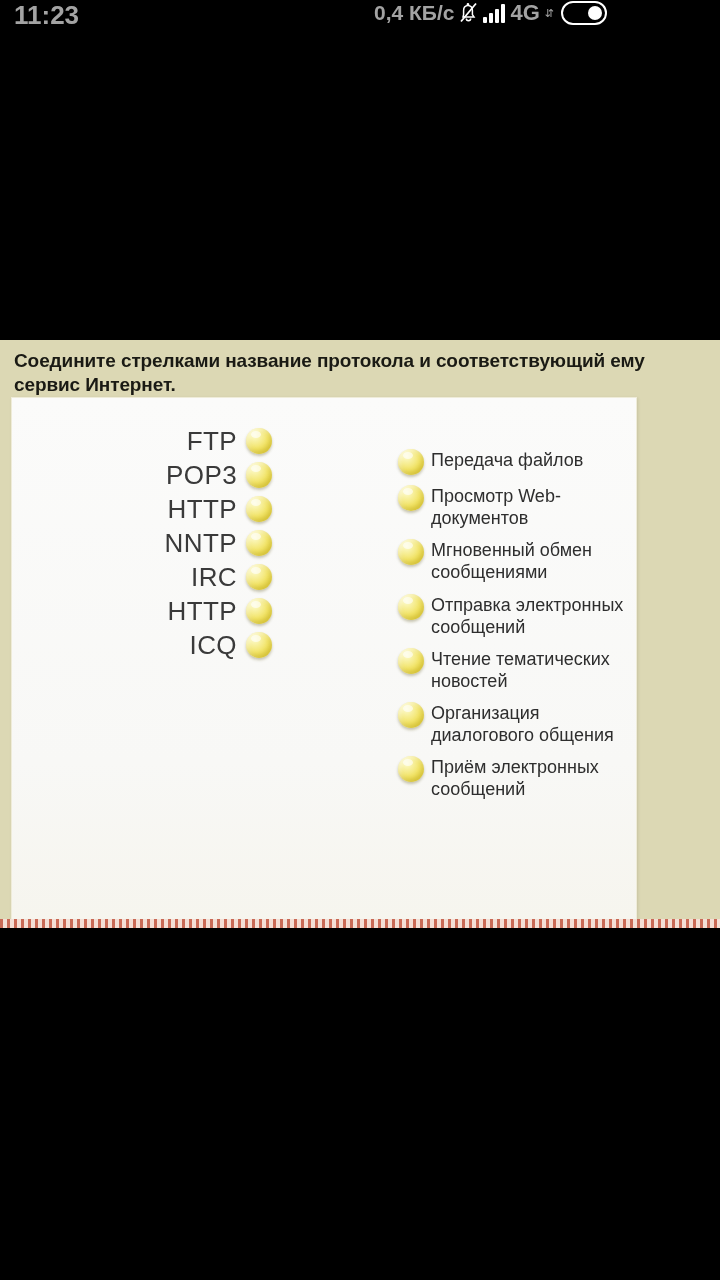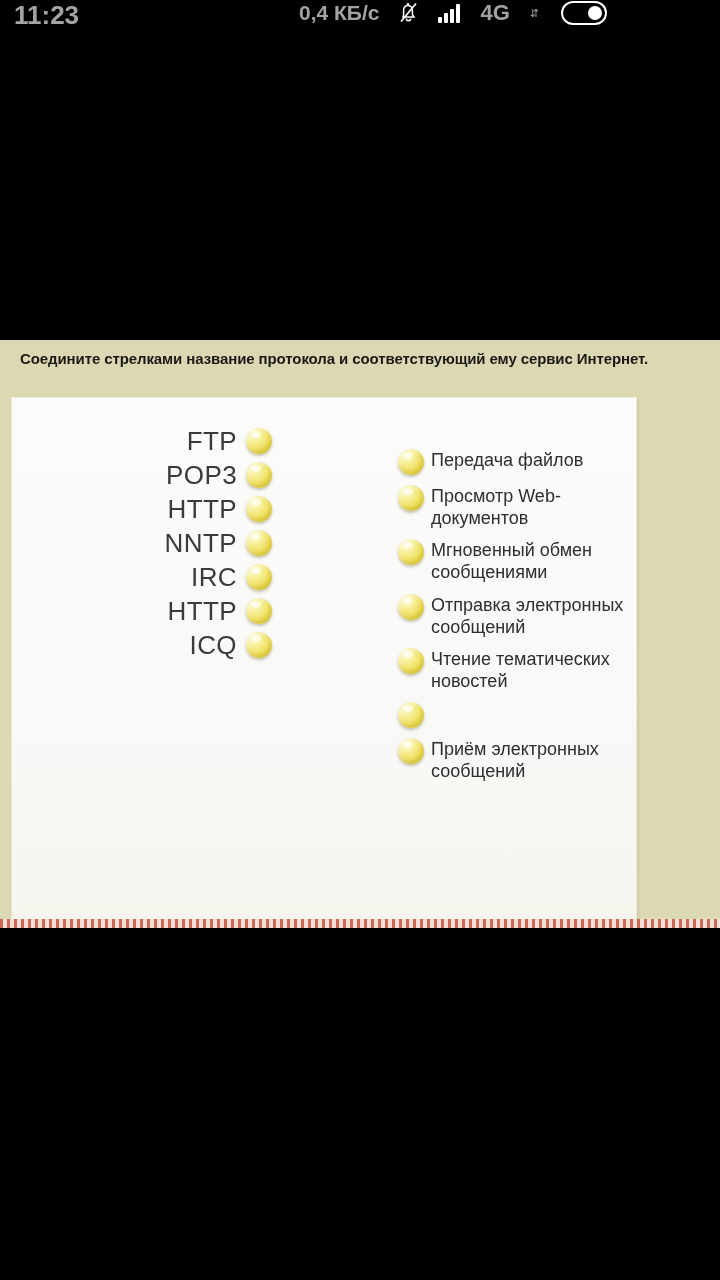--- a/index.html
+++ b/index.html
@@ -31,21 +31,21 @@
   }
   .sb-clock {
     font-size: 26px;
     font-weight: bold;
     letter-spacing: 0px;
     font-family: "Liberation Sans", sans-serif;
   }
   .sb-right {
     display: flex;
     align-items: center;
-    gap: 20px;
+    gap: 5px;
   }
   .sb-speed {
     font-size: 21px;
     font-weight: bold;
   }
   .sb-bell {
     position: relative;
     width: 19px;
     height: 22px;
     display: inline-block;
@@ -112,24 +112,24 @@
     width: 720px;
     height: 9px;
     background:
       repeating-linear-gradient(to right,
         #c96a56 0px, #c96a56 3px,
         #f4dfd6 3px, #f4dfd6 7px);
   }
 
   .slide-title {
     position: absolute;
-    left: 20px;
+    left: 14px;
     top: 9px;
     width: 680px;
-    font-size: 15px;
+    font-size: 19px;
     font-weight: bold;
     color: #1a1a14;
     line-height: 1.28;
     letter-spacing: -0.1px;
   }
 
   .panel {
     position: absolute;
     left: 11px;
     top: 57px;
@@ -296,20 +296,21 @@
       <div class="row-right">
         <span class="dot dot-r"></span>
         <span class="lbl">Отправка электронных сообщений</span>
       </div>
       <div class="row-right">
         <span class="dot dot-r"></span>
         <span class="lbl">Чтение тематических новостей</span>
       </div>
       <div class="row-right">
         <span class="dot dot-r"></span>
+        <span class="lbl">Организация диалогового общения</span>
       </div>
       <div class="row-right">
         <span class="dot dot-r"></span>
         <span class="lbl">Приём электронных сообщений</span>
       </div>
     </div>
 
   </div>
 
   <div class="slide-bottom-edge"></div>

